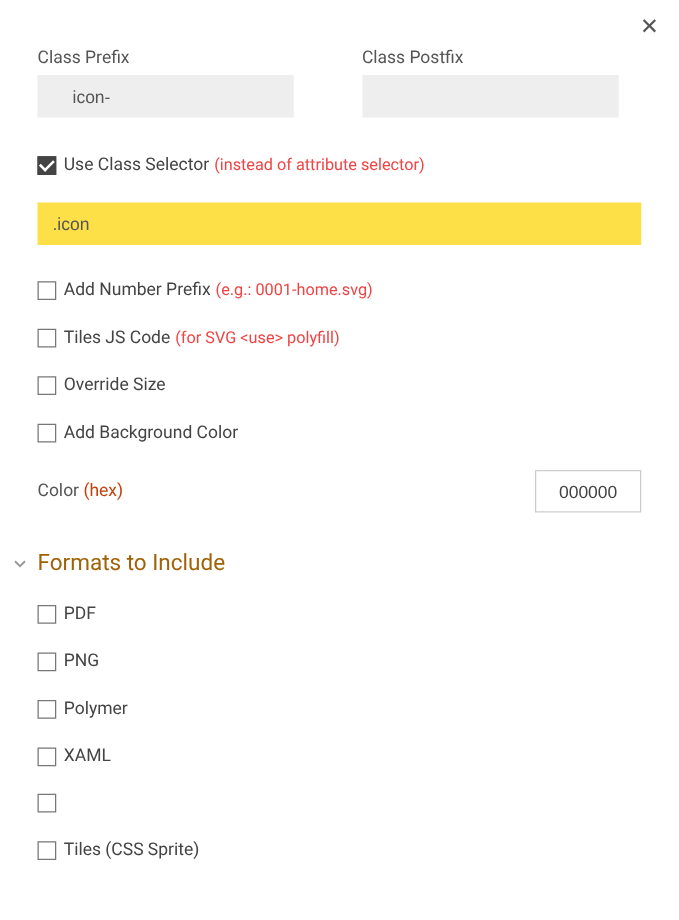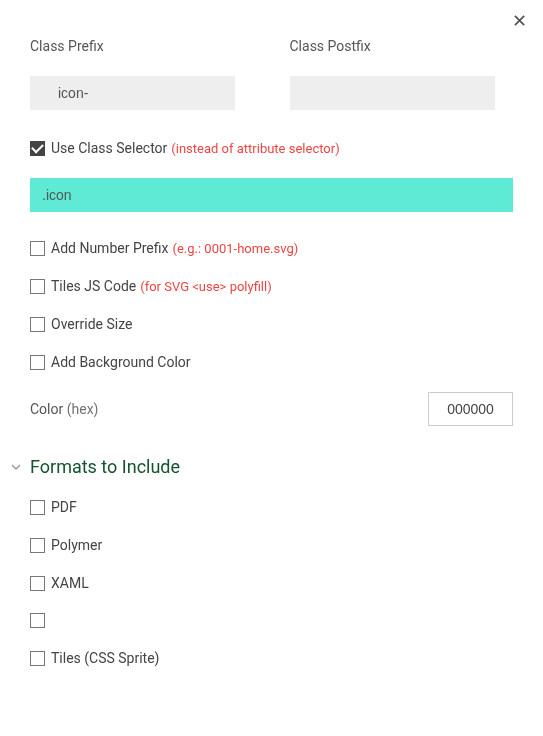--- a/index.html
+++ b/index.html
@@ -36,38 +36,38 @@
       gap: 36px;
       margin-bottom: 30px;
     }
     .field-col {
       flex: 1;
     }
     .field-label {
       display: block;
       font-size: 14px;
       color: #555;
-      margin-bottom: 22px;
+      margin-bottom: 6px;
     }
     .text-input {
       width: 100%;
       max-width: 205px;
       height: 34px;
       background: #eeeeee;
       border: none;
       padding: 0 28px;
       font-size: 14px;
       color: #555;
       outline: none;
     }
     .text-input-full {
       width: 100%;
       max-width: none;
       height: 34px;
-      background: #5eead4;
+      background: #fde047;
       border: none;
       padding: 0 12px;
       font-size: 14px;
       color: #555;
       outline: none;
       margin-top: 12px;
     }
     .checkbox-row {
       display: flex;
       align-items: center;
@@ -111,21 +111,21 @@
       display: flex;
       align-items: center;
       justify-content: space-between;
       margin-bottom: 30px;
     }
     .color-label {
       font-size: 14px;
       color: #555;
     }
     .color-hint {
-      color: #737373;
+      color: #c2410c;
     }
     .color-input {
       width: 85px;
       height: 30px;
       border: 1px solid #ccc;
       background: #fff;
       text-align: center;
       font-size: 14px;
       color: #444;
       padding: 16px 6px;
@@ -145,21 +145,21 @@
       display: inline-flex;
       align-items: center;
       justify-content: center;
     }
     .chevron svg {
       width: 12px;
       height: 12px;
     }
     .section-title {
       font-size: 18px;
-      color: #14532d;
+      color: #a16207;
       font-weight: 400;
     }
     .format-group {
       margin-top: 4px;
     }
     .selector-block {
       margin-bottom: 28px;
     }
   </style>
 </head>
@@ -230,20 +230,24 @@
     <span class="section-title">Formats to Include</span>
   </div>
 
   <div class="format-group">
     <div class="checkbox-row">
       <span class="checkbox"></span>
       <span class="checkbox-label">PDF</span>
     </div>
     <div class="checkbox-row">
       <span class="checkbox"></span>
+      <span class="checkbox-label">PNG</span>
+    </div>
+    <div class="checkbox-row">
+      <span class="checkbox"></span>
       <span class="checkbox-label">Polymer</span>
     </div>
     <div class="checkbox-row">
       <span class="checkbox"></span>
       <span class="checkbox-label">XAML</span>
     </div>
     <div class="checkbox-row">
       <span class="checkbox"></span>
     </div>
     <div class="checkbox-row" style="margin-bottom:0;">

